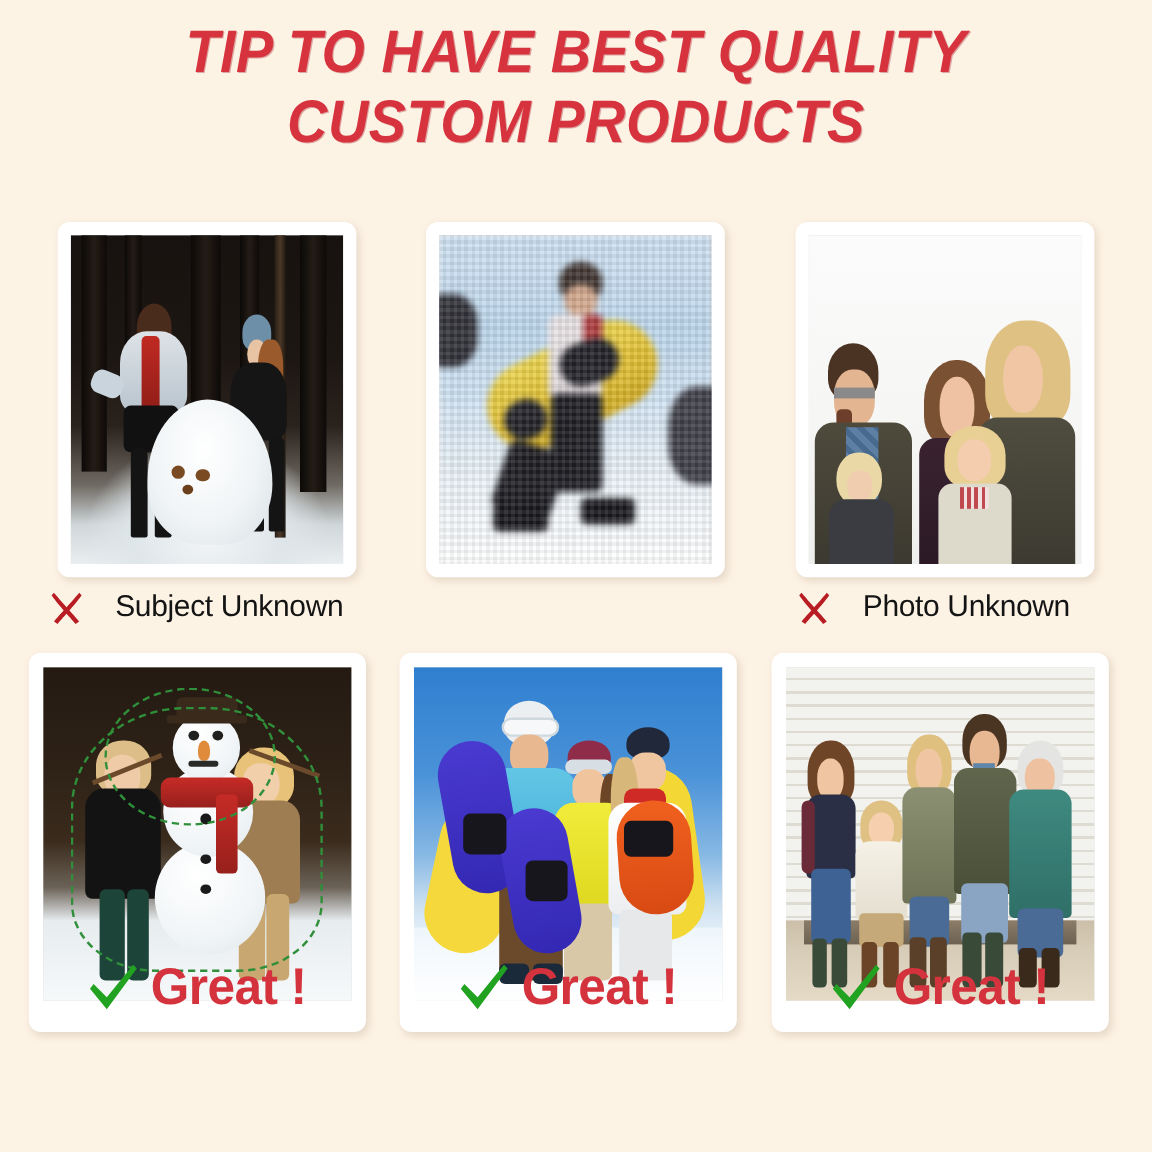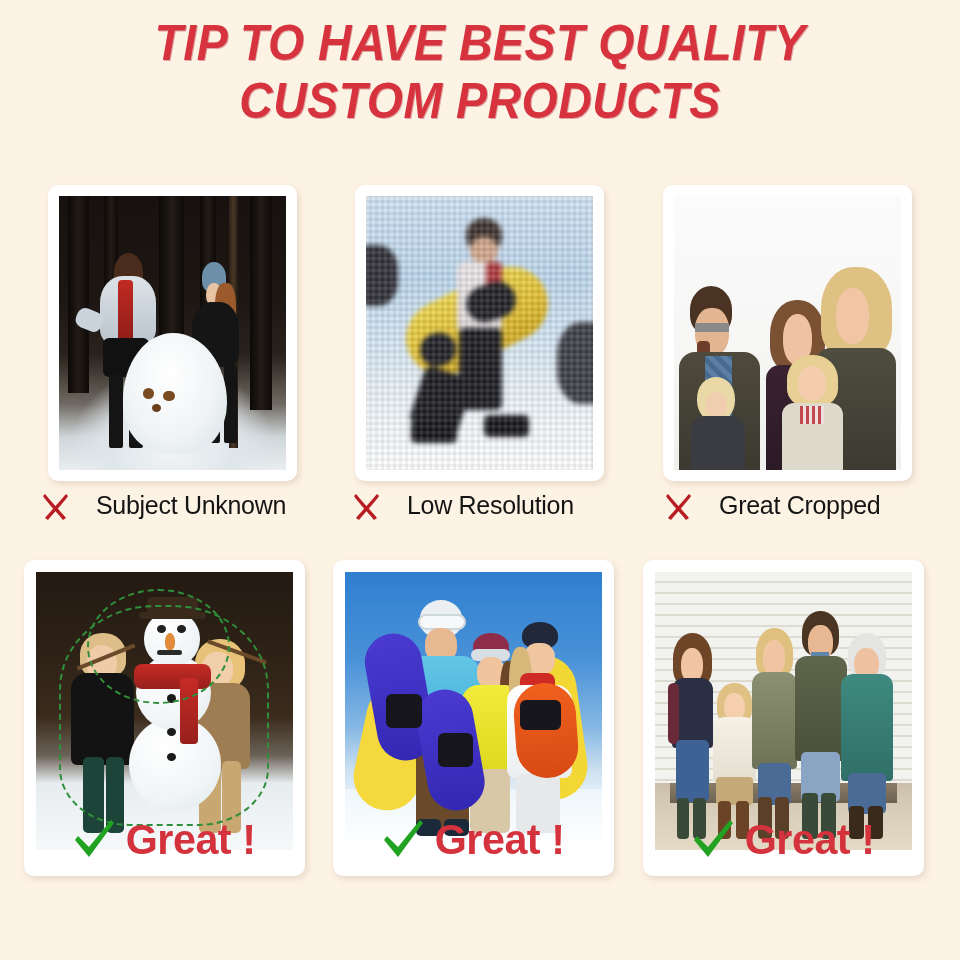--- a/index.html
+++ b/index.html
@@ -50,21 +50,21 @@
     box-sizing: border-box;
   }
 
   
   .card-top { top: 7px; width: 249px; height: 296px; padding: 11px; }
   .card-top.c1 { left: 48px; }
   .card-top.c2 { left: 355px; }
   .card-top.c3 { left: 663px; }
 
   
-  .card-bot { top: 6px; width: 281px; height: 316px; padding: 12px 12px 0 12px; margin-top: 16px; }
+  .card-bot { top: 6px; width: 281px; height: 316px; padding: 12px 12px 0 12px; }
   .card-bot.c1 { left: 24px; }
   .card-bot.c2 { left: 333px; }
   .card-bot.c3 { left: 643px; }
 
   .photo {
     position: relative;
     width: 100%;
     height: 274px;
     overflow: hidden;
     background: #ddd;
@@ -307,33 +307,26 @@
         </div>
       </div>
 
       <div class="bad-label c1">
         <svg class="x-icon" viewBox="0 0 28 30">
           <path d="M3 3 C7 8 20 22 24 27 L21 29 C17 24 4 10 1 5 Z" fill="#b81d24"></path>
           <path d="M24 3 C20 8 7 22 3 27 L6 29 C10 24 23 10 26 5 Z" fill="#b81d24"></path>
         </svg>
         <span class="txt">Subject Unknown</span>
       </div>
-      <div class="bad-label c2">
-        <svg class="x-icon" viewBox="0 0 28 30">
-          <path d="M3 3 C7 8 20 22 24 27 L21 29 C17 24 4 10 1 5 Z" fill="#b81d24"></path>
-          <path d="M24 3 C20 8 7 22 3 27 L6 29 C10 24 23 10 26 5 Z" fill="#b81d24"></path>
-        </svg>
-        <span class="txt">Low Resolution</span>
-      </div>
       <div class="bad-label c3">
         <svg class="x-icon" viewBox="0 0 28 30">
           <path d="M3 3 C7 8 20 22 24 27 L21 29 C17 24 4 10 1 5 Z" fill="#b81d24"></path>
           <path d="M24 3 C20 8 7 22 3 27 L6 29 C10 24 23 10 26 5 Z" fill="#b81d24"></path>
         </svg>
-        <span class="txt">Great Cropped</span>
+        <span class="txt">Photo Unknown</span>
       </div>
     </div>
 
     <div class="row row-2">
 
       <div class="card card-bot c1">
         <div class="photo">
           <div class="sc s4-bg"></div>
 
           <div style="position:absolute;left:12%;top:22%;width:28%;height:72%;">

